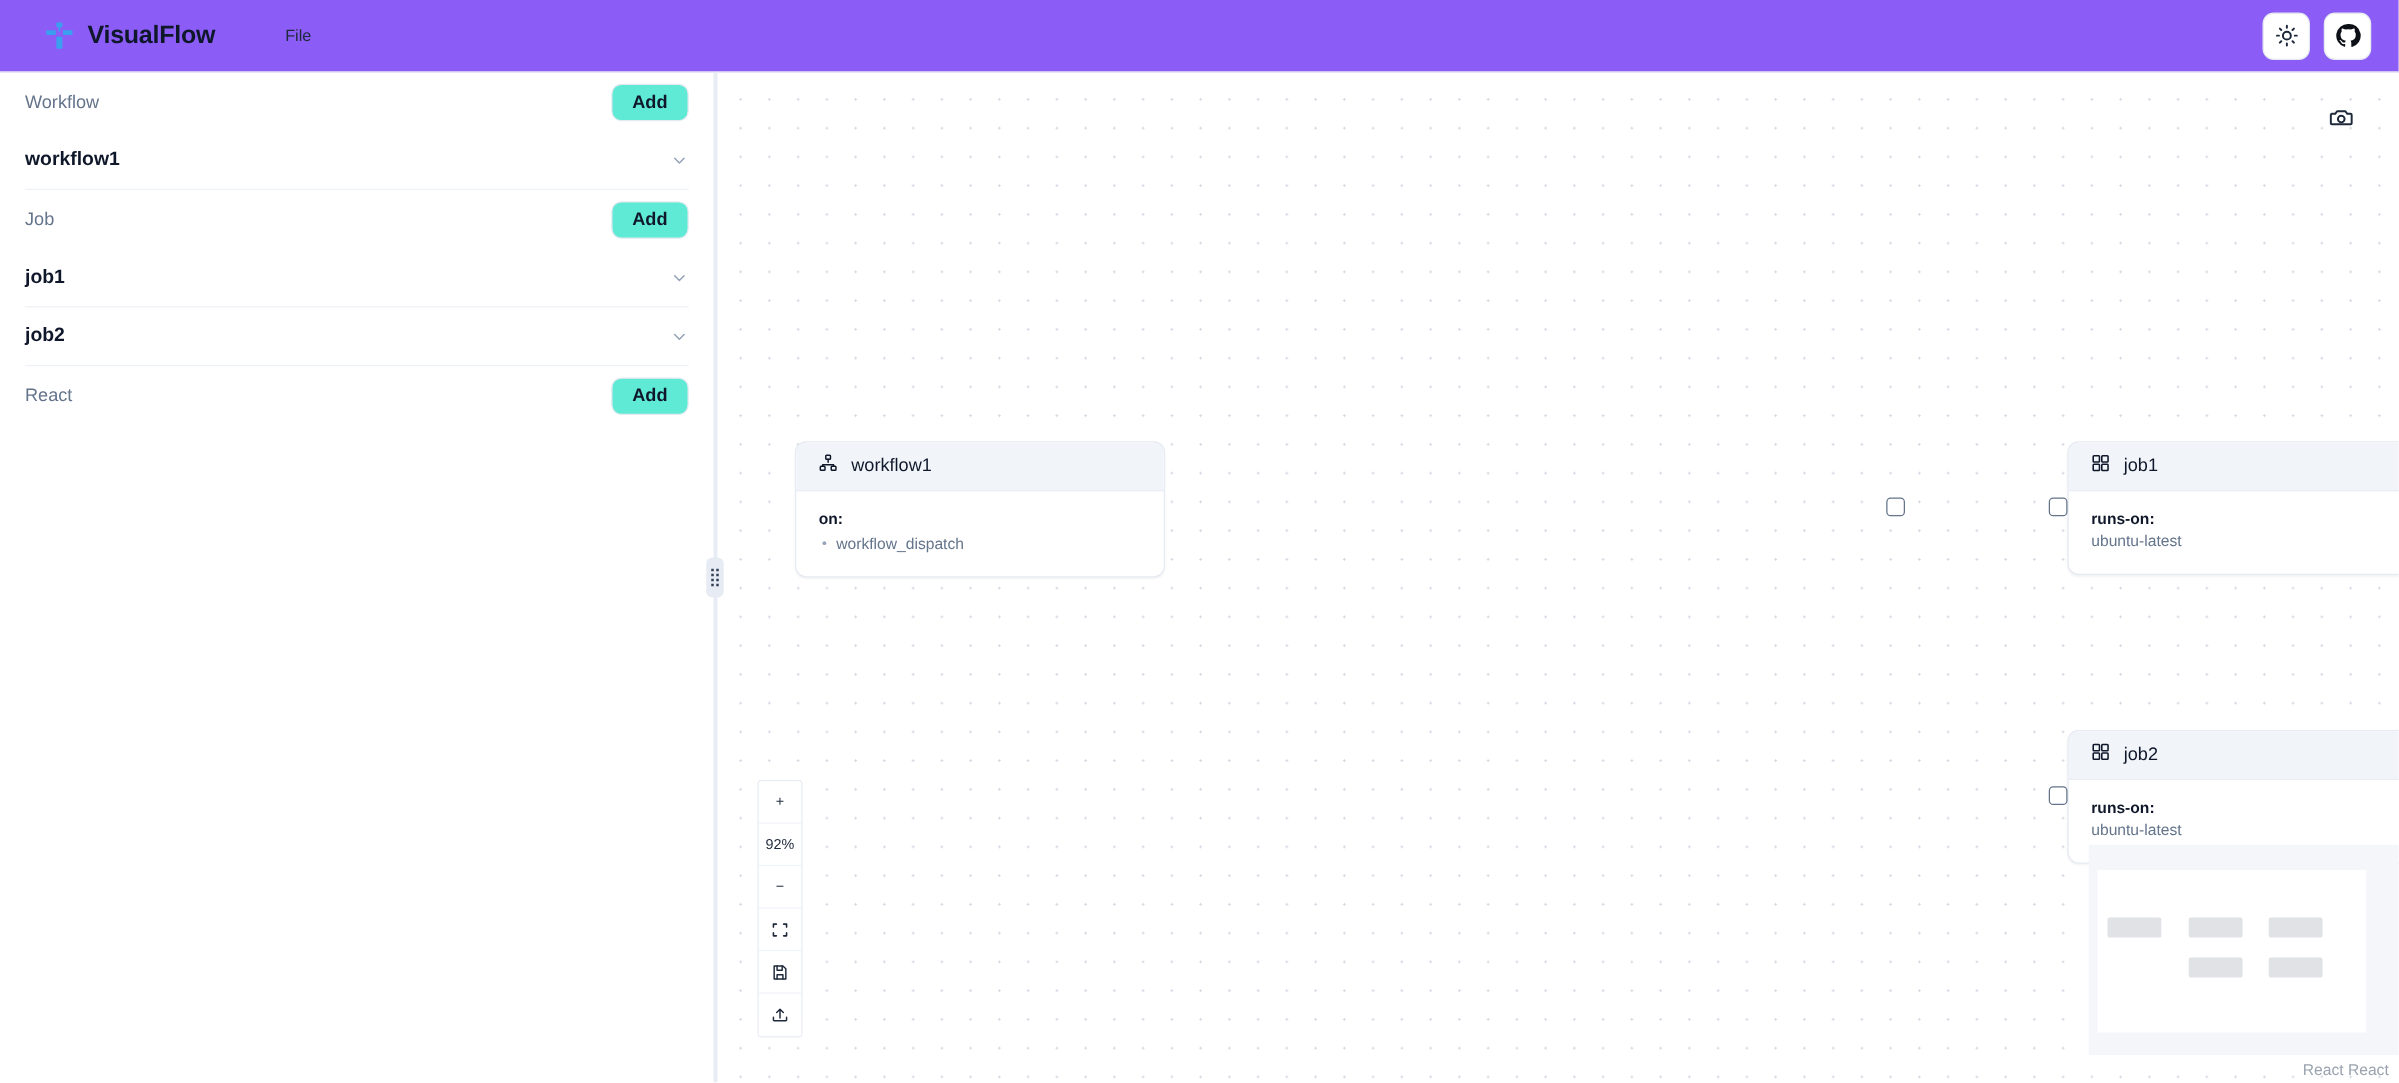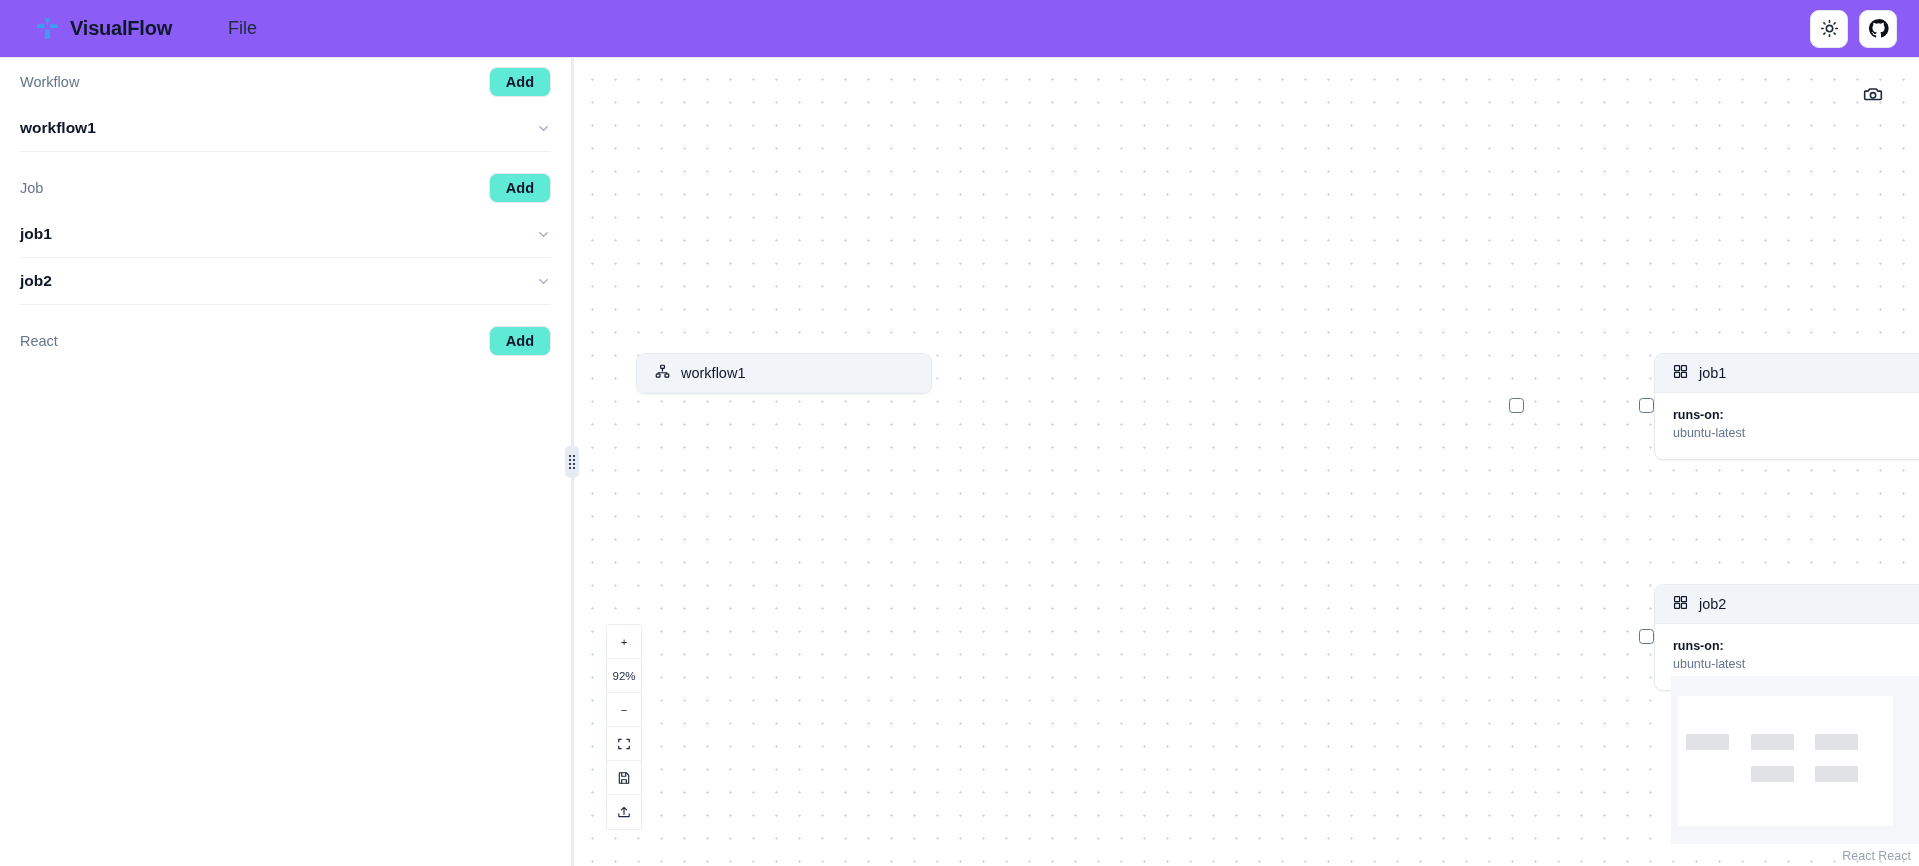--- a/index.html
+++ b/index.html
@@ -19,21 +19,21 @@
     display: flex; align-items: center;
     border-bottom: 1px solid #e5e9f0;
     background: #8b5cf6;
     padding: 0 22px 0 36px;
   }
   .brand { display: flex; align-items: center; gap: 11px; }
   .brand-logo { width: 23px; height: 23px; display: block; }
   .brand-name { font-size: 20px; font-weight: 700; letter-spacing: -0.2px; color: #0f172a; }
   .menu { display: flex; align-items: center; margin-left: 46px; }
   .menu-item {
-    font-size: 18px; color: #1e293b; padding: 6px 10px; border-radius: 6px;
+    font-size: 13px; color: #1e293b; padding: 6px 10px; border-radius: 6px;
     cursor: pointer; background: transparent; border: none;
     font-family: "Liberation Sans", sans-serif;
   }
   .topbar-spacer { flex: 1 1 auto; }
   .topbar-actions { display: flex; align-items: center; gap: 11px; }
   .icon-btn {
     width: 38px; height: 38px; border: 1px solid #e5e9f0; border-radius: 9px;
     background: #ffffff; display: flex; align-items: center; justify-content: center;
     cursor: pointer;
   }
@@ -59,21 +59,21 @@
     border: 1px solid #e5e9f0; border-radius: 8px;
     background: #5eead4; padding: 6px 16px; cursor: pointer;
     font-family: "Liberation Sans", sans-serif;
   }
   .tree-item {
     height: 47px; display: flex; align-items: center; justify-content: space-between;
     border-bottom: 1px solid #eef1f6; cursor: pointer;
   }
   .tree-item-label { font-size: 15.5px; font-weight: 700; color: #0f172a; }
   .chev { color: #94a3b8; display: flex; }
-  .sect { margin-bottom: 12px; }
+  .sect { }
   .sect:last-child { margin-bottom: 0; }
 
   
   .resize-handle {
     position: absolute; left: 565px; top: 0; bottom: 0; width: 14px;
     display: flex; align-items: center; justify-content: center;
     cursor: col-resize; z-index: 20;
   }
   .resize-line { position: absolute; left: 6px; top: 0; bottom: 0; width: 3px; background: #e8edf5; }
   .resize-grip {
@@ -291,20 +291,26 @@
           <span>
             <svg width="15" height="15" viewBox="0 0 24 24" fill="none" stroke="#0f172a" stroke-width="1.9" stroke-linecap="round" stroke-linejoin="round">
               <rect x="9" y="2" width="6" height="5" rx="1"></rect>
               <rect x="2" y="16" width="6" height="5" rx="1"></rect>
               <rect x="16" y="16" width="6" height="5" rx="1"></rect>
               <path d="M12 7v4M5 16v-2h14v2"></path>
             </svg>
           </span>
           <span class="node-title">workflow1</span>
         </div>
+        <div class="node-body">
+          <div class="kv-key">on:</div>
+          <ul class="kv-list">
+            <li>workflow_dispatch</li>
+          </ul>
+        </div>
       </div>
       <div class="handle" style="left:937px; top:340px;"></div>
       <div class="handle" style="left:1067px; top:340px;"></div>
       <div class="handle" style="left:1067px; top:571px;"></div>
 
       <div class="node" style="left:1082px; top:295px; width:296px;">
         <div class="node-head">
           <span>
             <svg width="15" height="15" viewBox="0 0 24 24" fill="none" stroke="#0f172a" stroke-width="2" stroke-linejoin="round">
               <rect x="2.5" y="2.5" width="8" height="8" rx="1"></rect>

